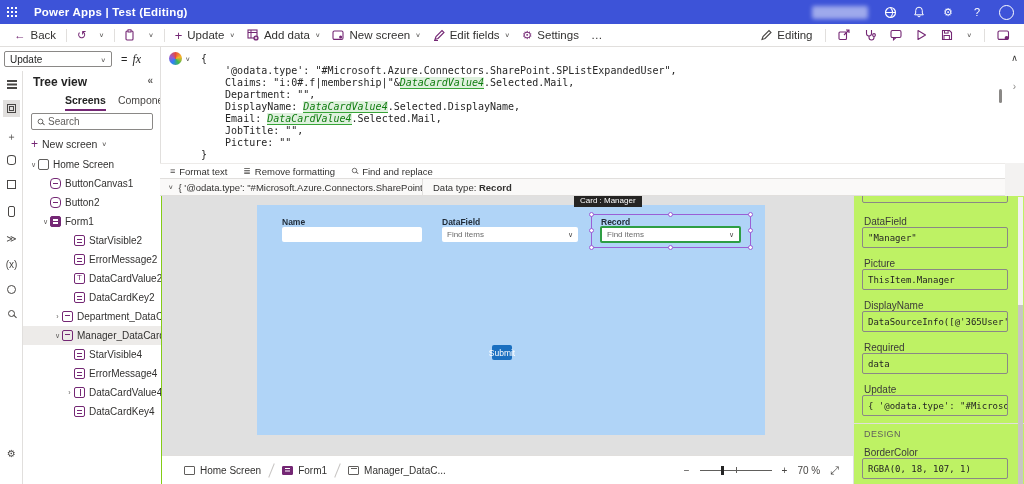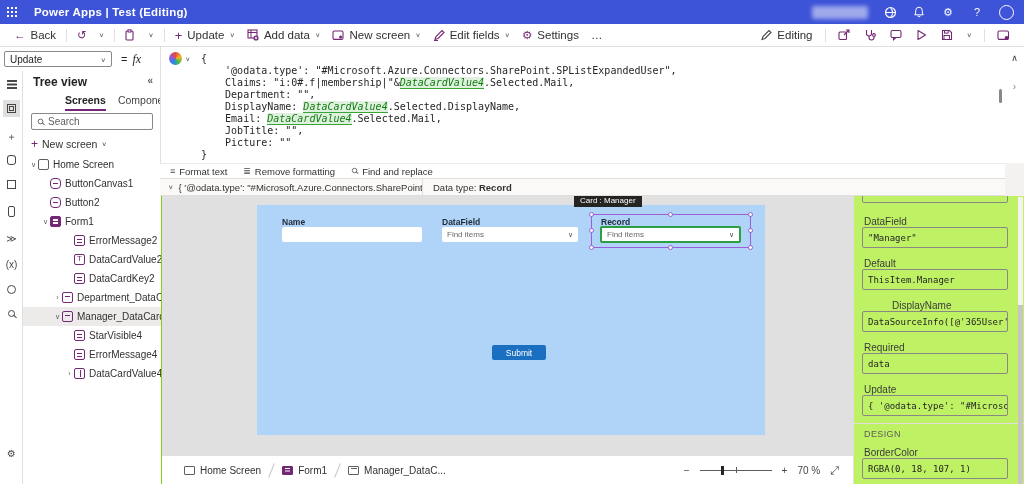--- a/index.html
+++ b/index.html
@@ -76,21 +76,21 @@
   .canvas-wrap{position:absolute;left:162px;right:171px;top:0;bottom:0;background:#e0e0e0;z-index:1;}
   .canvas{position:absolute;left:95px;top:158px;width:508px;height:230px;background:#b0d4f7;}
   .fld-label{position:absolute;font-size:8.5px;font-weight:bold;color:#1f2a36;}
   .fld-input{position:absolute;height:15px;background:#fff;border-radius:2px;}
   .combo{position:absolute;height:15px;background:#fff;border-radius:2px;display:flex;align-items:center;font-size:8px;color:#6b6b6b;padding:0 5px;}
   .combo .cchev{margin-left:auto;font-size:7px;color:#484644;}
   .combo.green{border:2px solid #2e9e44;height:17px;}
   .sel-rect{position:absolute;border:1px solid #9a5fd6;pointer-events:none;}
   .handle{position:absolute;width:5px;height:5px;background:#fff;border:1px solid #9a5fd6;border-radius:50%;}
   .tooltip{position:absolute;background:#252423;color:#fff;font-size:8px;padding:2px 6px;white-space:nowrap;z-index:3;}
-  .submit-btn{position:absolute;width:54px;height:15px;background:#1a6fc0;color:#fff;font-size:8.5px;display:flex;align-items:center;justify-content:center;border-radius:2px;cursor:pointer;}
+  .submit-btn{position:absolute;width:20px;height:15px;background:#1a6fc0;color:#fff;font-size:8.5px;display:flex;align-items:center;justify-content:center;border-radius:2px;cursor:pointer;}
 
   
   .footerbar{position:absolute;left:0;right:0;bottom:0;height:29px;background:#fff;border-top:1px solid #e1dfdd;display:flex;align-items:center;padding:0 14px;font-size:10px;color:#323130;}
   .crumb{display:flex;align-items:center;gap:5px;padding:0 8px;cursor:pointer;white-space:nowrap;}
   .crumb-sep{width:1px;height:15px;background:#c8c6c4;transform:rotate(22deg);margin:0 2px;}
   .bicon{width:11px;height:9px;border:1px solid #605e5c;border-radius:1px;}
   .bicon.form{background:#742774;border-color:#742774;position:relative;}
   .bicon.form::after{content:"";position:absolute;left:2px;right:2px;top:1.5px;height:1px;background:#fff;box-shadow:0 2.5px #fff;}
   .bicon.card{border-color:#605e5c;position:relative;}
   .bicon.card::after{content:"";position:absolute;left:1.5px;right:1.5px;top:1.5px;height:1px;background:#605e5c;}
@@ -368,20 +368,25 @@
             <span>Button2</span>
           </div>
           <div class="trow" style="padding-left: 18px;">
             <span class="tchev">∨</span>
             <span class="ticon form"></span>
             <span>Form1</span>
           </div>
           <div class="trow" style="padding-left: 42px;">
             <span class="tchev"></span>
             <span class="ticon lbl"></span>
+            <span>StarVisible2</span>
+          </div>
+          <div class="trow" style="padding-left: 42px;">
+            <span class="tchev"></span>
+            <span class="ticon lbl"></span>
             <span>ErrorMessage2</span>
           </div>
           <div class="trow" style="padding-left: 42px;">
             <span class="tchev"></span>
             <span class="ticon tin"></span>
             <span>DataCardValue2</span>
           </div>
           <div class="trow" style="padding-left: 42px;">
             <span class="tchev"></span>
             <span class="ticon lbl"></span>
@@ -404,20 +409,25 @@
           </div>
           <div class="trow" style="padding-left: 42px;">
             <span class="tchev"></span>
             <span class="ticon lbl"></span>
             <span>ErrorMessage4</span>
           </div>
           <div class="trow" style="padding-left: 42px;">
             <span class="tchev">›</span>
             <span class="ticon cmb"></span>
             <span>DataCardValue4</span>
+          </div>
+          <div class="trow" style="padding-left: 42px;">
+            <span class="tchev"></span>
+            <span class="ticon lbl"></span>
+            <span>DataCardKey4</span>
           </div>
         </div>
     </aside>
 
     <section class="canvas-wrap">
       <div class="canvas">
         <span class="fld-label" style="left:25px;top:12px">Name</span>
         <div class="fld-input" style="left:25px;top:22px;width:140px;"></div>
 
         <span class="fld-label" style="left:185px;top:12px">DataField</span>
@@ -476,23 +486,23 @@
           <span class="zexp">⤢</span>
         </div>
       </div>
     </section>
 
     <aside class="props">
       <div class="pinput" style="top:135px;"></div>
       <div id="prop-fields">
           <div class="plabel" style="top: 169px;">DataField</div>
           <div class="pinput" style="top: 180px;">"Manager"</div>
-          <div class="plabel" style="top: 211px;">Default</div>
+          <div class="plabel" style="top: 211px;">Picture</div>
           <div class="pinput" style="top: 222px;">ThisItem.Manager</div>
-          <div class="plabel" style="top: 253px; margin-left: 28px;">DisplayName</div>
+          <div class="plabel" style="top: 253px;">DisplayName</div>
           <div class="pinput" style="top: 264px;">DataSourceInfo([@'365User'],DataSourc...</div>
           <div class="plabel" style="top: 295px;">Required</div>
           <div class="pinput" style="top: 306px;">data</div>
           <div class="plabel" style="top: 337px;">Update</div>
           <div class="pinput" style="top: 348px;">{ '@odata.type': "#Microsoft.Azure.Co...</div>
         </div>
       <div class="pdivider" style="top:376px;"></div>
       <div class="pdesign" style="top:382px;">DESIGN</div>
       <div id="design-fields">
           <div class="plabel" style="top: 400px;">BorderColor</div>

